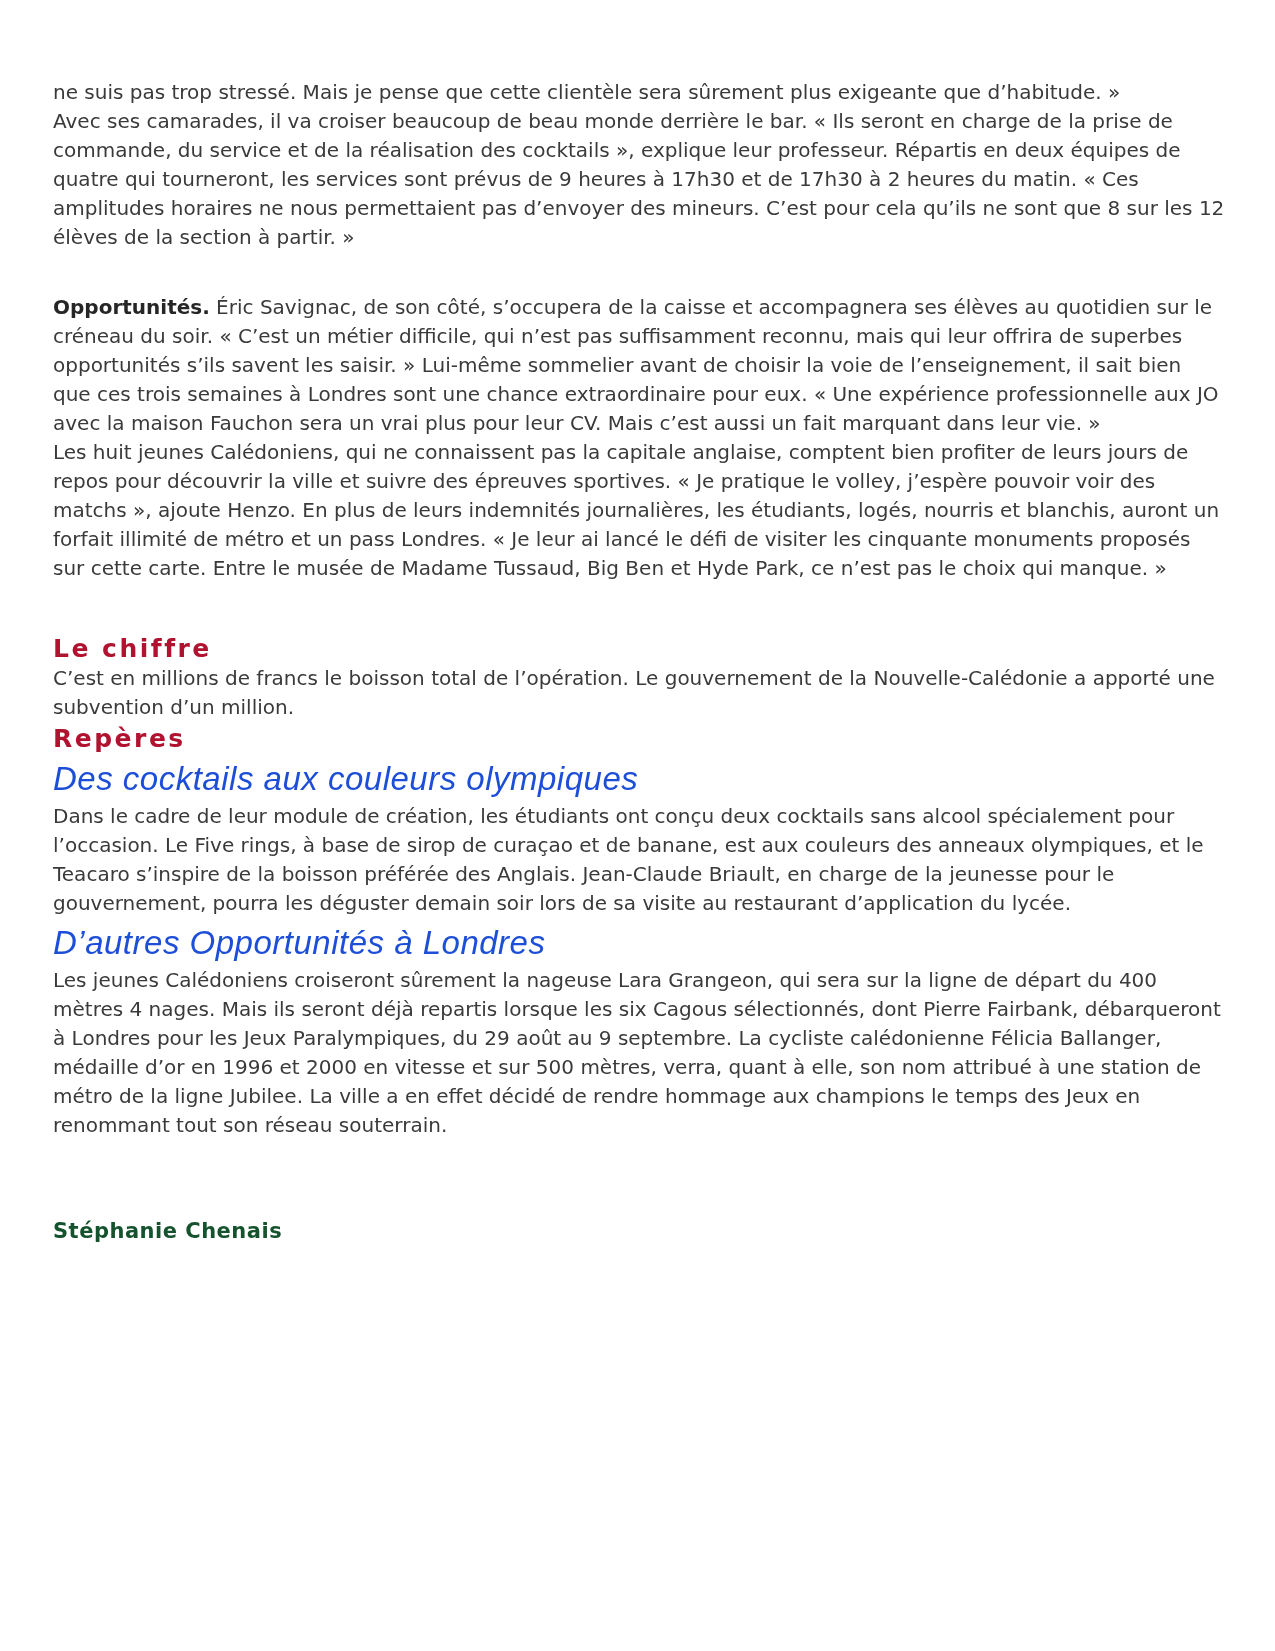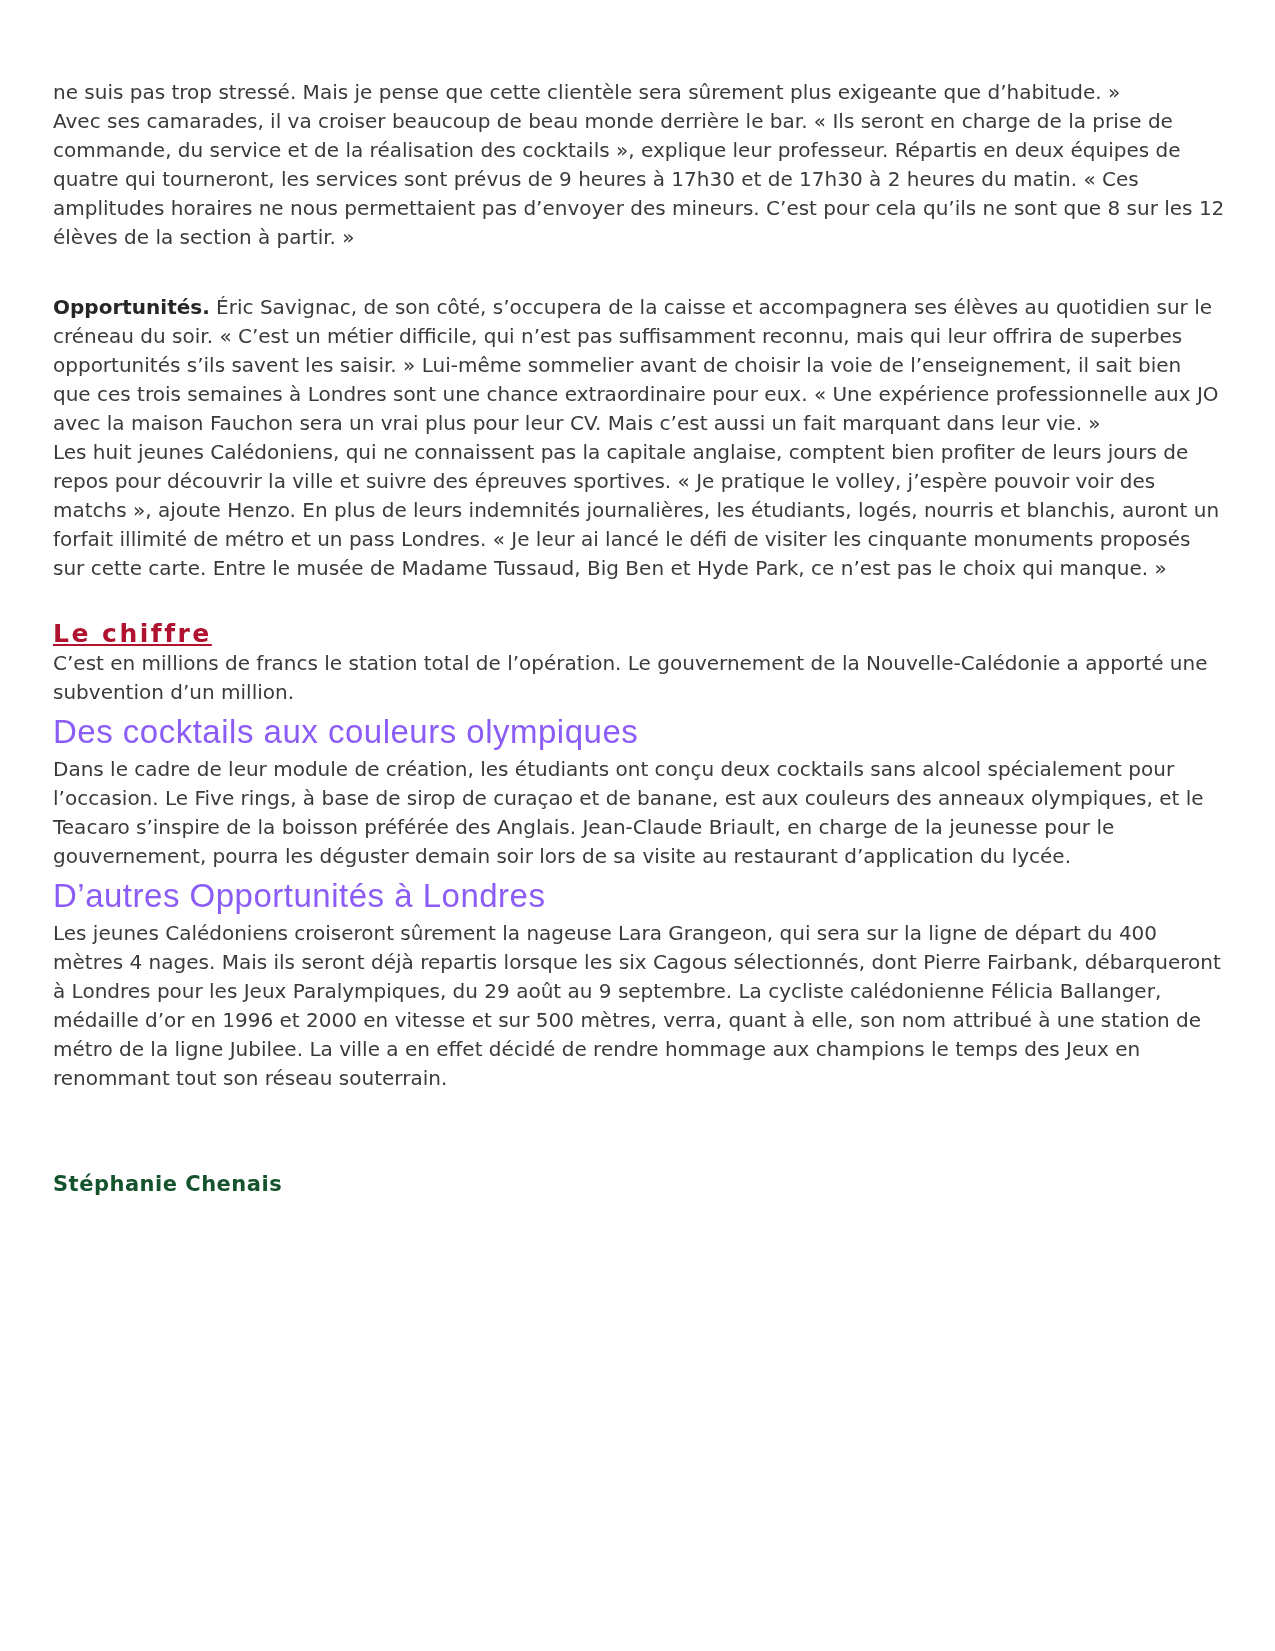--- a/index.html
+++ b/index.html
@@ -32,31 +32,31 @@
   .red-heading {
     margin: 2px 0 0 0;
     font-family: "DejaVu Sans", sans-serif;
     font-size: 25px;
     line-height: 30px;
     font-weight: bold;
     color: #b01230;
     letter-spacing: 2.5px;
   }
   .chiffre-heading {
-    margin-top: 36px;
-    text-decoration: underline;
+    margin-top: 51px;
   }
   .gray-title {
     margin: 6px 0 4px 0;
     font-family: "Liberation Sans", sans-serif;
     font-size: 33px;
     line-height: 38px;
     font-weight: 400;
-    color: #8b5cf6;
+    color: #1d4ed8;
     letter-spacing: 0.5px;
+    font-style: italic;
   }
   .byline {
     margin: 78px 0 0 0;
     font-family: "DejaVu Sans", sans-serif;
     font-size: 21px;
     line-height: 26px;
     font-weight: bold;
     color: #14532d;
     letter-spacing: 0.5px;
   }
@@ -70,22 +70,23 @@
 
   <p class="body-text">Avec ses camarades, il va croiser beaucoup de beau monde derrière le bar. « Ils seront en charge de la prise de commande, du service et de la réalisation des cocktails », explique leur professeur. Répartis en deux équipes de quatre qui tourneront, les services sont prévus de 9 heures à 17h30 et de 17h30 à 2 heures du matin. « Ces amplitudes horaires ne nous permettaient pas d’envoyer des mineurs. C’est pour cela qu’ils ne sont que 8 sur les 12 élèves de la section à partir. »</p>
 
   <p class="body-text para-gap-before"><span class="lead-bold">Opportunités.</span><span> Éric Savignac, de son côté, s’occupera de la caisse et accompagnera ses élèves au quotidien sur le créneau du soir. « C’est un métier difficile, qui n’est pas suffisamment reconnu, mais qui leur offrira de superbes opportunités s’ils savent les saisir. » Lui-même sommelier avant de choisir la voie de l’enseignement, il sait bien que ces trois semaines à Londres sont une chance extraordinaire pour eux. « Une expérience professionnelle aux JO avec la maison Fauchon sera un vrai plus pour leur CV. Mais c’est aussi un fait marquant dans leur vie. »</span></p>
 
   <p class="body-text">Les huit jeunes Calédoniens, qui ne connaissent pas la capitale anglaise, comptent bien profiter de leurs jours de repos pour découvrir la ville et suivre des épreuves sportives. « Je pratique le volley, j’espère pouvoir voir des matchs », ajoute Henzo. En plus de leurs indemnités journalières, les étudiants, logés, nourris et blanchis, auront un forfait illimité de métro et un pass Londres. « Je leur ai lancé le défi de visiter les cinquante monuments proposés sur cette carte. Entre le musée de Madame Tussaud, Big Ben et Hyde Park, ce n’est pas le choix qui manque. »</p>
 
   <h2 class="red-heading chiffre-heading">Le chiffre</h2>
 
 
-  <p class="body-text">C’est en millions de francs le station total de l’opération. Le gouvernement de la Nouvelle-Calédonie a apporté une subvention d’un million.</p>
+  <p class="body-text">C’est en millions de francs le boisson total de l’opération. Le gouvernement de la Nouvelle-Calédonie a apporté une subvention d’un million.</p>
 
+  <h2 class="red-heading">Repères</h2>
 
   <h3 class="gray-title">Des cocktails aux couleurs olympiques</h3>
 
   <p class="body-text">Dans le cadre de leur module de création, les étudiants ont conçu deux cocktails sans alcool spécialement pour l’occasion. Le Five rings, à base de sirop de curaçao et de banane, est aux couleurs des anneaux olympiques, et le Teacaro s’inspire de la boisson préférée des Anglais. Jean-Claude Briault, en charge de la jeunesse pour le gouvernement, pourra les déguster demain soir lors de sa visite au restaurant d’application du lycée.</p>
 
   <h3 class="gray-title">D’autres Opportunités à Londres</h3>
 
   <p class="body-text">Les jeunes Calédoniens croiseront sûrement la nageuse Lara Grangeon, qui sera sur la ligne de départ du 400 mètres 4 nages. Mais ils seront déjà repartis lorsque les six Cagous sélectionnés, dont Pierre Fairbank, débarqueront à Londres pour les Jeux Paralympiques, du 29 août au 9 septembre. La cycliste calédonienne Félicia Ballanger, médaille d’or en 1996 et 2000 en vitesse et sur 500 mètres, verra, quant à elle, son nom attribué à une station de métro de la ligne Jubilee. La ville a en effet décidé de rendre hommage aux champions le temps des Jeux en renommant tout son réseau souterrain.</p>
 
   <p class="byline">Stéphanie Chenais</p>

